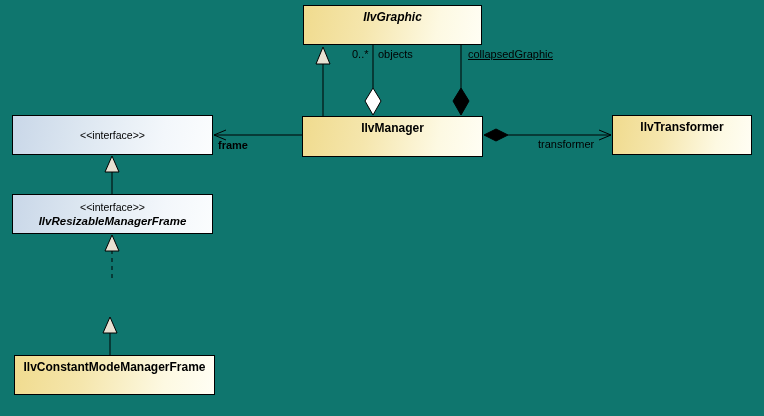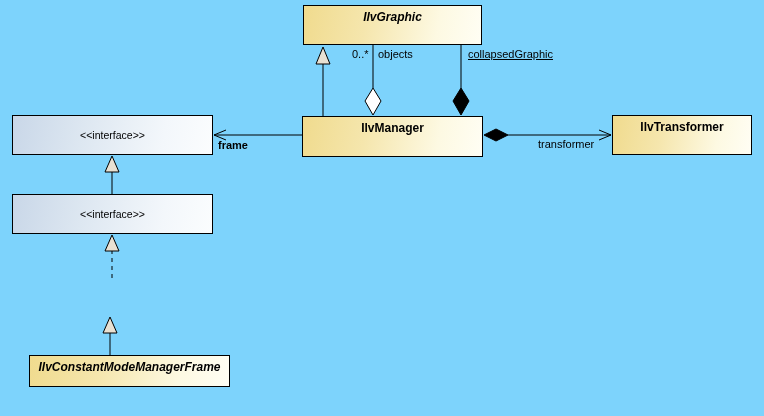--- a/index.html
+++ b/index.html
@@ -1,19 +1,19 @@
 <!DOCTYPE html>
 <html><head>
 <meta charset="utf-8">
 <style>
   html,body{margin:0;padding:0;background:#ffffff;}
   .canvas{
     position:relative;
     width:764px;height:416px;
-    background:#7dd3fc;
+    background:#0f766e;
     font-family:"Liberation Sans", sans-serif;
     overflow:hidden;
   }
   .edges{position:absolute;left:0;top:0;width:764px;height:416px;}
   .uml-box{
     position:absolute;
     box-sizing:border-box;
     border:1px solid #000000;
     text-align:center;
   }
@@ -43,21 +43,21 @@
     color:#000000;
     white-space:nowrap;
   }
   
   #box-ilvgraphic{left:303px;top:5px;width:179px;height:40px;}
   #box-ilvmanager{left:302px;top:116px;width:181px;height:41px;}
   #box-ilvtransformer{left:612px;top:115px;width:140px;height:40px;}
   #box-ilvmanagerframe{left:12px;top:115px;width:201px;height:40px;}
   #box-ilvresizablemanagerframe{left:12px;top:194px;width:201px;height:40px;}
   #box-ilvdefaultmanagerframe{left:12px;top:278px;width:200px;height:38px;}
-  #box-ilvconstantmodemanagerframe{left:29px;top:355px;width:201px;height:32px;font-style:italic;}
+  #box-ilvconstantmodemanagerframe{left:14px;top:355px;width:201px;height:40px;}
   
   #lbl-objects-mult{left:352px;top:48px;}
   #lbl-objects{left:378px;top:48px;}
   #lbl-collapsed{left:468px;top:48px;text-decoration:underline;}
   #lbl-frame{left:218px;top:139px;font-weight:bold;}
   #lbl-transformer{left:538px;top:138px;}
 </style>
 </head>
 <body>
 
@@ -118,20 +118,21 @@
   <div id="box-ilvmanager" class="uml-box fill-gold">
     <span class="class-title">IlvManager</span>
   </div>
 
   <div id="box-ilvmanagerframe" class="uml-box fill-blue iface">
     <span class="stereotype">&lt;&lt;interface&gt;&gt;</span>
   </div>
 
   <div id="box-ilvresizablemanagerframe" class="uml-box fill-blue iface">
     <span class="stereotype">&lt;&lt;interface&gt;&gt;</span>
+    <span class="iface-name">IlvResizableManagerFrame</span>
   </div>
 
 
   <div id="box-ilvconstantmodemanagerframe" class="uml-box fill-gold">
     <span class="class-title">IlvConstantModeManagerFrame</span>
   </div>
 
   <span id="lbl-objects-mult" class="edge-label">0..*</span>
   <span id="lbl-objects" class="edge-label">objects</span>
   <span id="lbl-collapsed" class="edge-label">collapsedGraphic</span>

